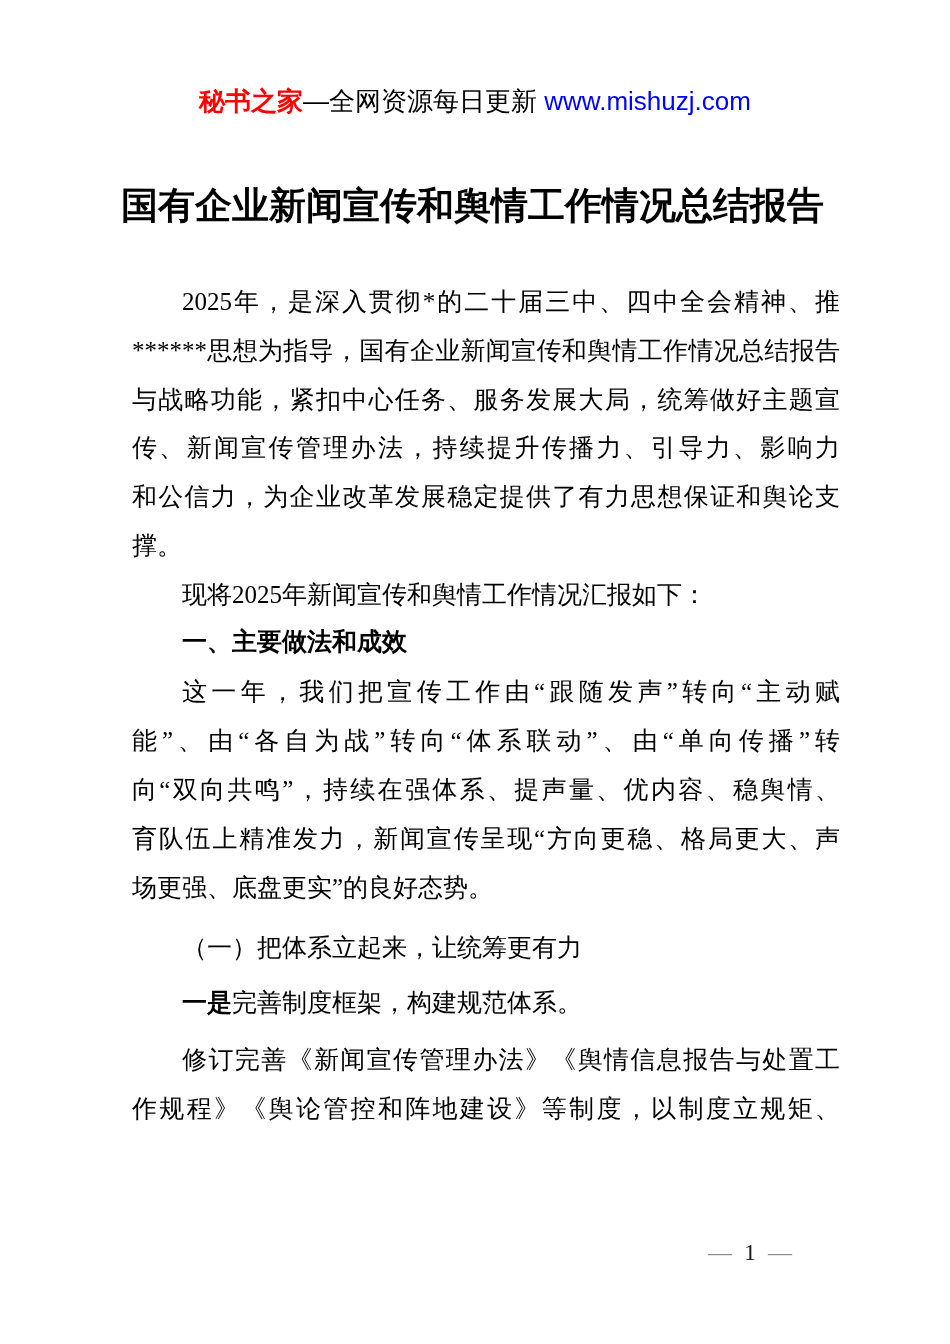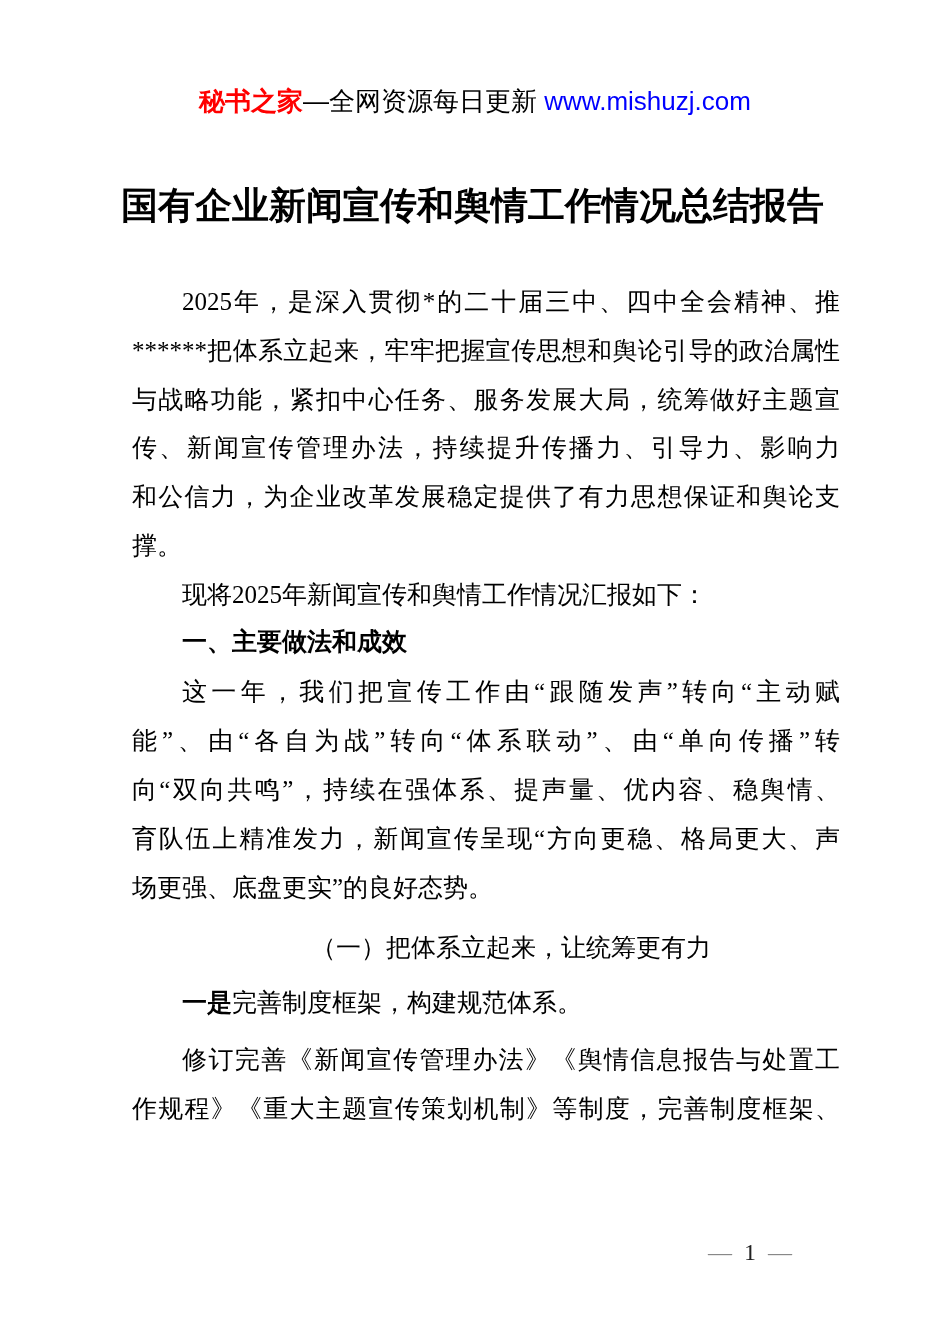--- a/index.html
+++ b/index.html
@@ -42,21 +42,21 @@
   .para .tline:last-child{text-align-last:left;}
   .para.cont .tline:last-child{text-align-last:justify;}
   .heading{
     height:48.8px;line-height:48.8px;
     padding-left:50px;font-weight:bold;
     font-family:Liberation Mono, monospace;
   }
   .heading.sub{font-weight:normal;font-family:"Liberation Serif","DejaVu Serif",serif;}
   .point{height:48.8px;line-height:48.8px;padding-left:50px;}
   .point .lead{font-weight:bold;}
-  .mt-a{margin-top:12px;text-align:center;}
+  .mt-a{margin-top:12px;}
   .mt-b{margin-top:6px;}
   .mt-c{margin-top:8px;}
   
   .page-footer{
     position:absolute;top:1238px;left:0;width:950px;
     box-sizing:border-box;padding-right:158px;
     text-align:right;
     font-size:24px;line-height:28px;color:#222;
   }
   .page-footer .dash{color:#888;}
@@ -70,21 +70,21 @@
   <div class="site-header">
     <span class="brand">秘书之家</span><span class="tagline">—全网资源每日更新 </span><span class="url">www.mishuzj.com</span>
   </div>
 
   <div class="doc-title">国有企业新闻宣传和舆情工作情况总结报告</div>
 
   <div class="doc-body">
 
     <div class="para">
         <div class="tline">2025年，是深入贯彻*的二十届三中、四中全会精神、推</div>
-        <div class="tline">******把体系立起来，牢牢把握宣传思想和舆论引导的政治属性</div>
+        <div class="tline">******思想为指导，国有企业新闻宣传和舆情工作情况总结报告</div>
         <div class="tline">与战略功能，紧扣中心任务、服务发展大局，统筹做好主题宣</div>
         <div class="tline">传、新闻宣传管理办法，持续提升传播力、引导力、影响力</div>
         <div class="tline">和公信力，为企业改革发展稳定提供了有力思想保证和舆论支</div>
         <div class="tline">撑。</div>
       </div>
 
     <div class="para">
         <div class="tline">现将2025年新闻宣传和舆情工作情况汇报如下：</div>
       </div>
 
@@ -99,21 +99,21 @@
       </div>
 
     <div class="heading sub mt-a">（一）把体系立起来，让统筹更有力</div>
 
     <div class="point mt-b">
       <span class="lead">一是</span><span>完善制度框架，构建规范体系。</span>
     </div>
 
     <div class="para cont mt-c">
         <div class="tline">修订完善《新闻宣传管理办法》《舆情信息报告与处置工</div>
-        <div class="tline">作规程》《重大主题宣传策划机制》等制度，完善制度框架、</div>
+        <div class="tline">作规程》《舆论管控和阵地建设》等制度，以制度立规矩、</div>
       </div>
 
   </div>
 
   <div class="page-footer">
     <span class="dash">—</span><span class="num">1</span><span class="dash">—</span>
   </div>
 
 </div>
 

